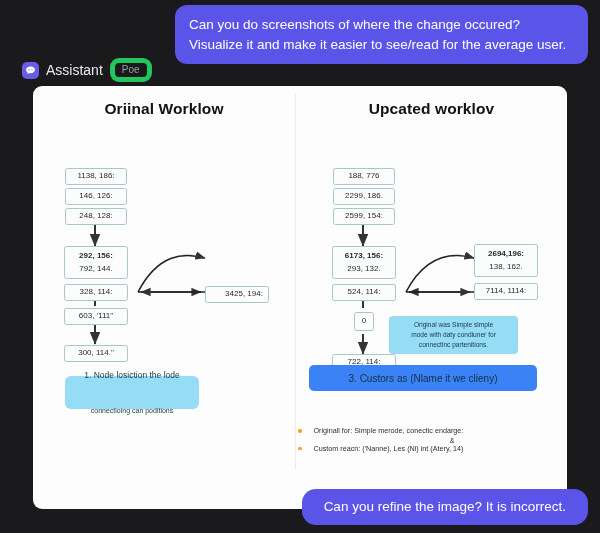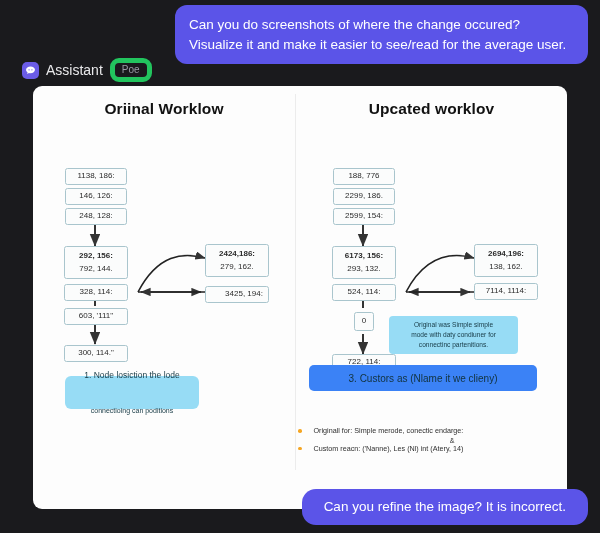--- a/index.html
+++ b/index.html
@@ -176,24 +176,20 @@
       <div class="node" style="left:31px; top:198px; width:64px; height:17px;">
         <span>328,  114:</span>
       </div>
       <div class="node" style="left:31px; top:222px; width:64px; height:17px;">
         <span>603, '111"</span>
       </div>
       <div class="node" style="left:31px; top:259px; width:64px; height:17px;">
         <span>300,  114."</span>
       </div>
 
-      <div class="node bold" style="left:172px; top:158px; width:64px; height:33px;">
-        <span>2424,186:</span>
-        <span class="l2">279,  162.</span>
-      </div>
       <div class="node" style="left:172px; top:200px; width:64px; height:17px;padding-left:17px;">
         <span>3425, 194:</span>
       </div>
 
       <div class="callout" style="left:32px; top:290px; width:134px; height:33px;">
         <span class="t1">1. Node losiction the lode</span>
         <span class="t2">connectioing can poditions</span>
       </div>
     </div>
 

